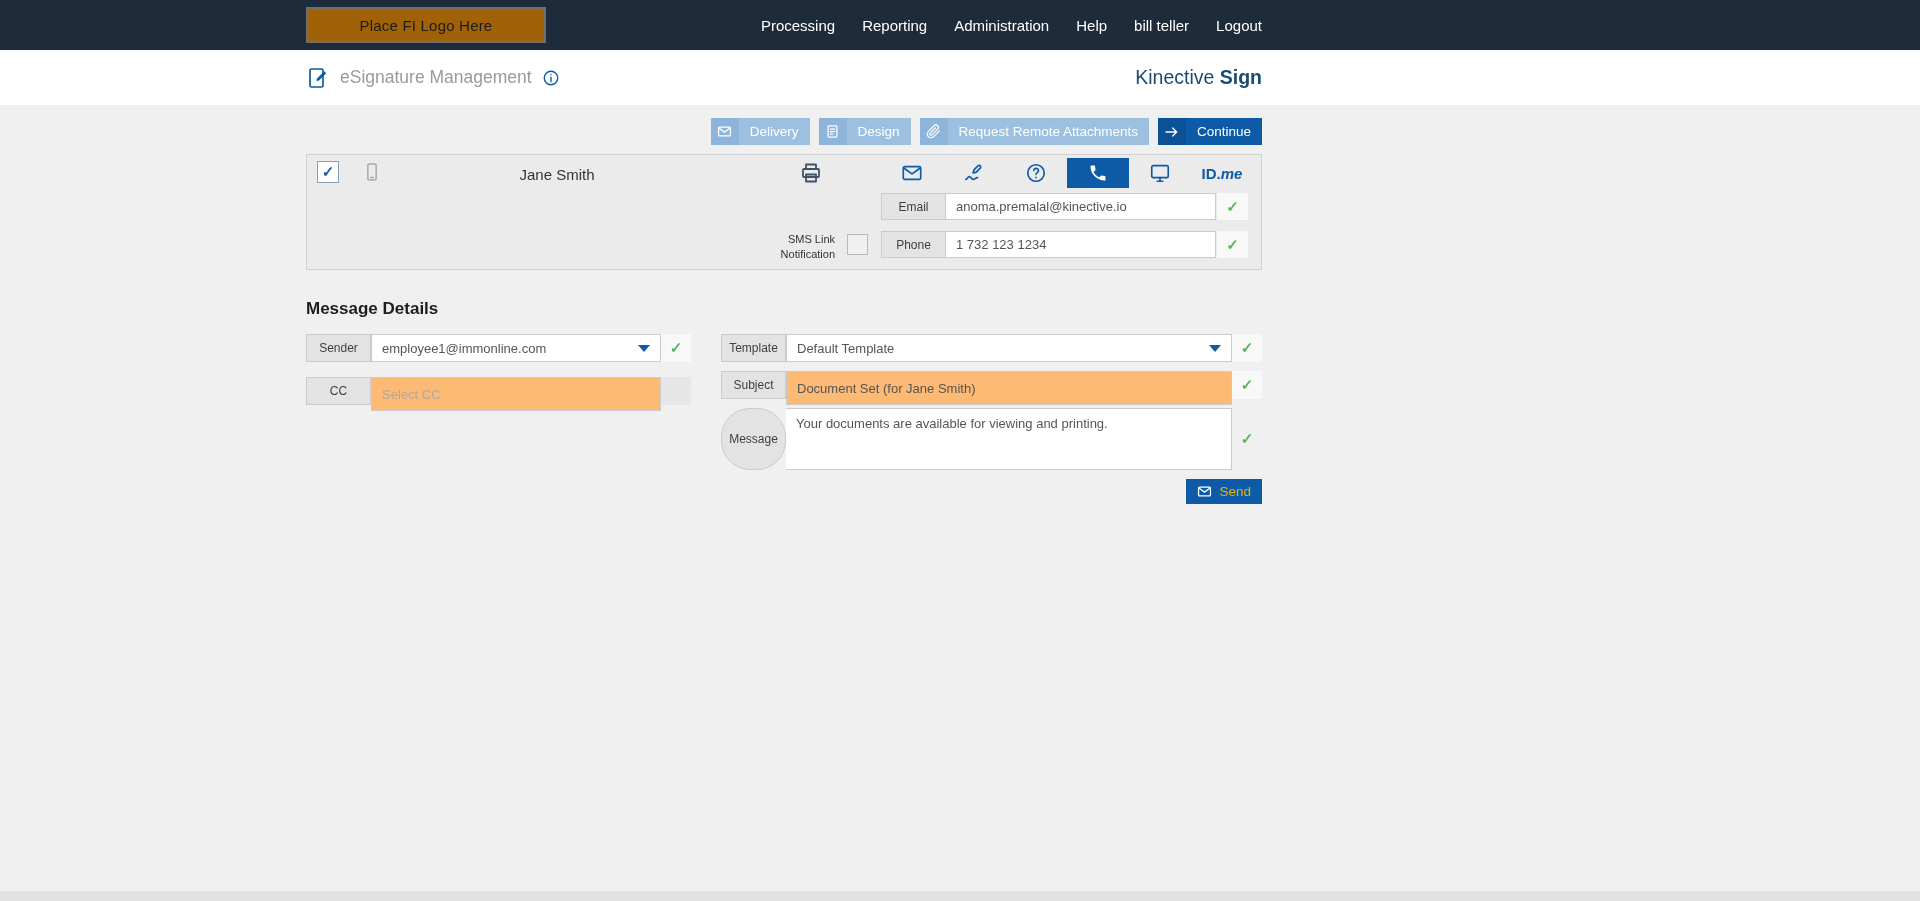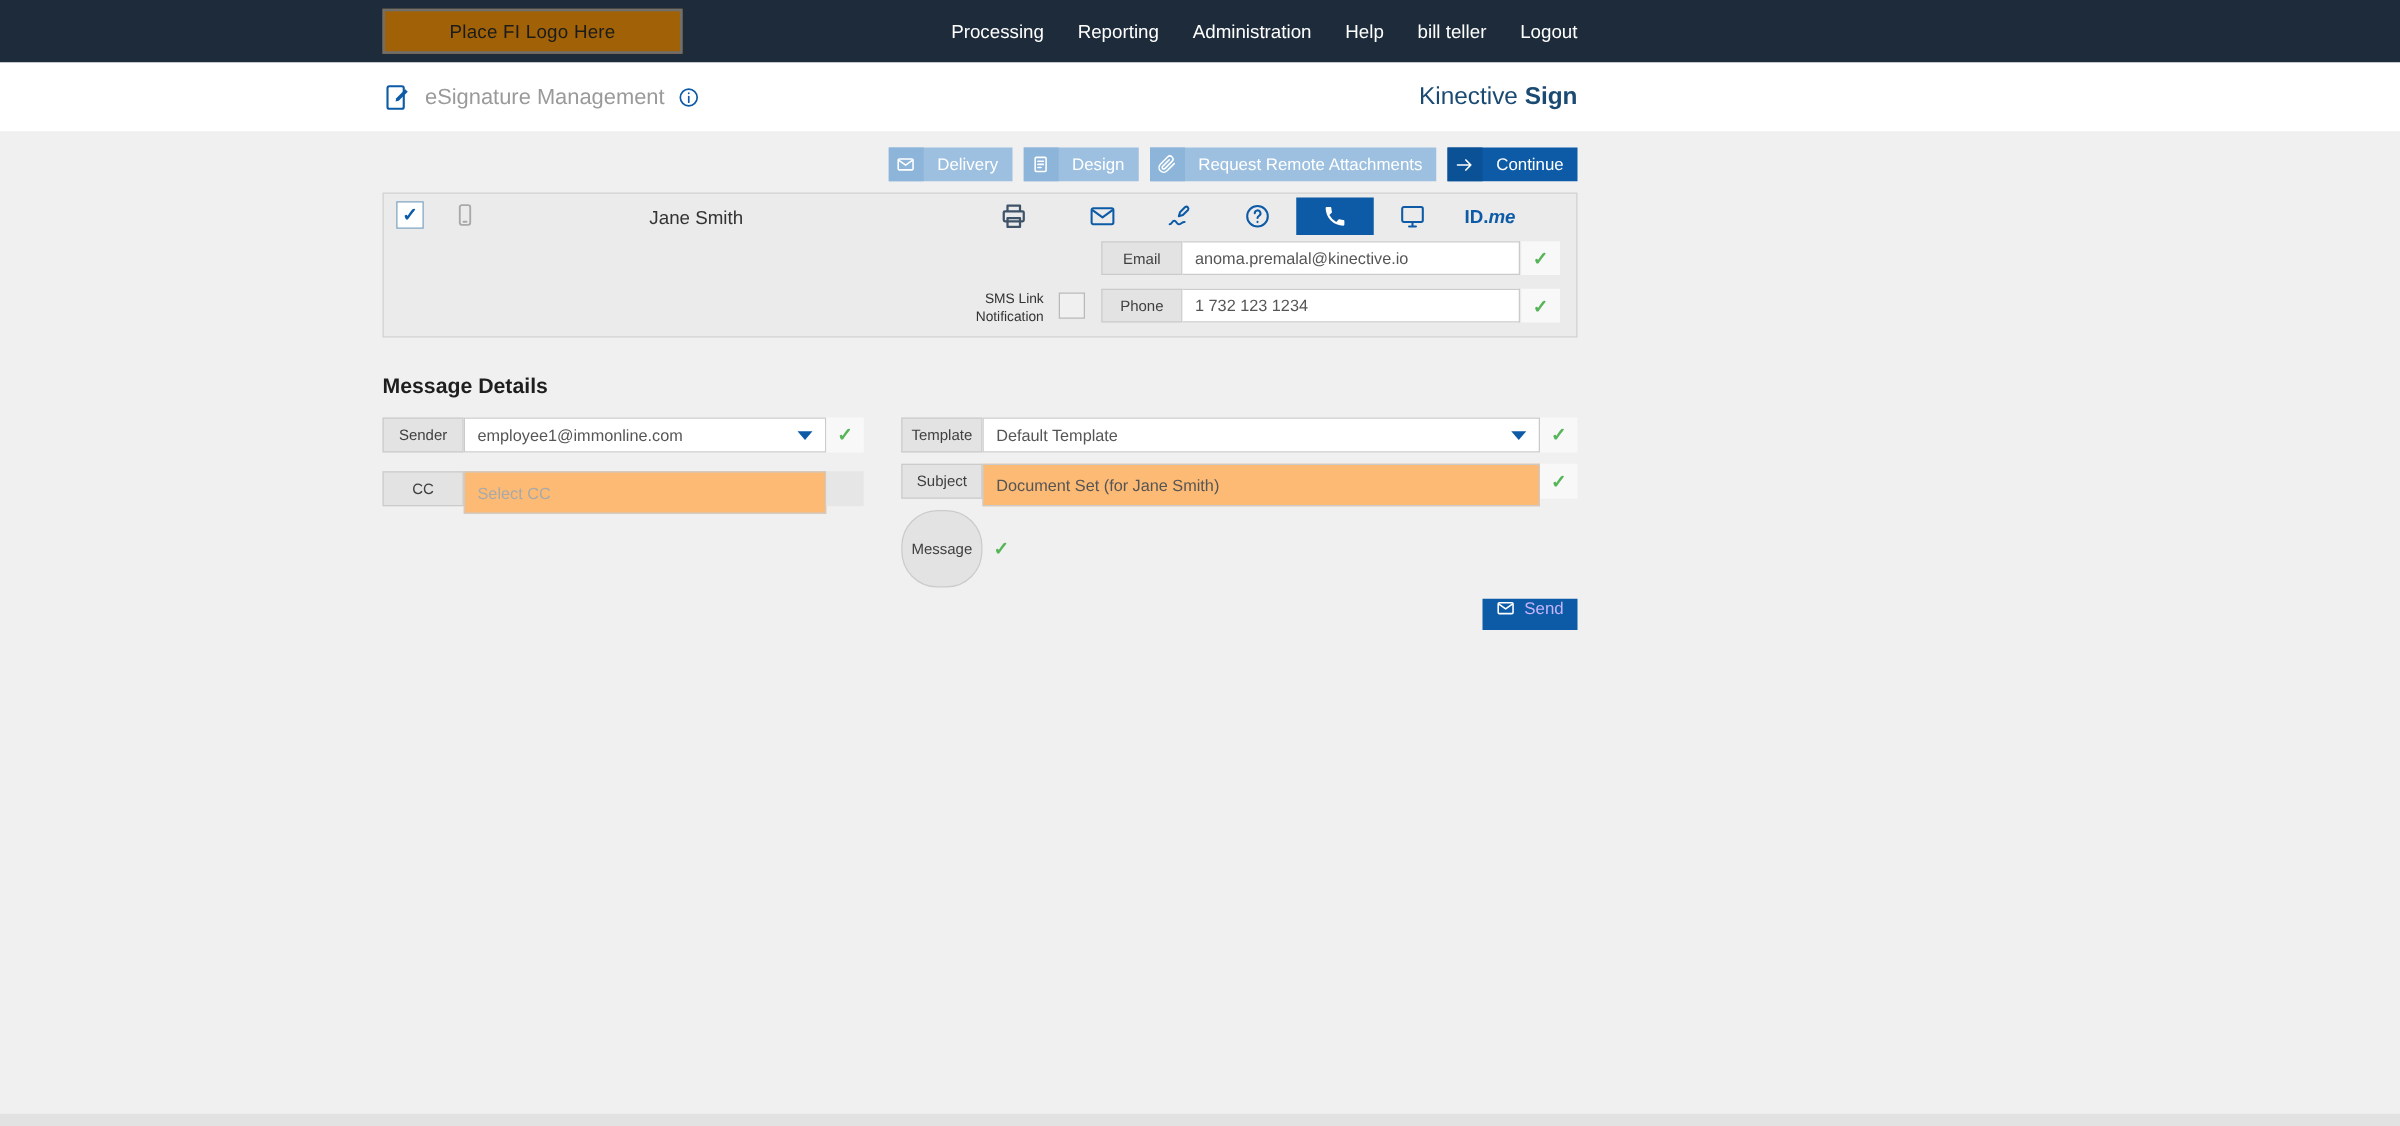--- a/index.html
+++ b/index.html
@@ -47,21 +47,21 @@
   .icon-cell{width:28px;height:100%;display:grid;place-items:center;flex:none;}
   .btn .label{padding:0 11px;white-space:nowrap;}
 
   
   .card{position:relative;margin-top:9px;height:116px;background:#ebebeb;border:1px solid #d2d2d2;}
   .cbx{position:absolute;left:10px;top:6px;width:22px;height:22px;background:#fff;border:1px solid #7da2c1;
     display:grid;place-items:center;color:var(--accent);font-weight:700;font-size:15px;cursor:pointer;}
   .mobile{position:absolute;left:55px;top:7px;color:#a9a9a9;}
   .rname{position:absolute;left:150px;top:11px;width:200px;text-align:center;font-size:15px;color:#333;}
   .printer{position:absolute;left:492px;top:6px;color:#3e5368;cursor:pointer;}
-  .tiles{position:absolute;left:544px;top:3px;display:flex;height:30px;}
+  .tiles{position:absolute;left:574px;top:3px;display:flex;height:30px;}
   .tile{width:62px;display:grid;place-items:center;color:var(--accent);cursor:pointer;}
   .tile.selected{background:var(--accent);color:#fff;}
   .idme{font-size:15px;color:var(--accent);font-weight:700;white-space:nowrap;}
   .idme .it{font-style:italic;}
   .frow{position:absolute;display:flex;height:27px;left:574px;width:367px;}
   .frow.email{top:38px;}
   .frow.phone{top:76px;}
   .mini-label{width:65px;flex:none;background:#e3e3e3;border:1px solid #cbcbcb;display:grid;place-items:center;
     font-size:12px;color:#3f3f3f;}
   .mini-input{flex:1;min-width:0;border:1px solid #cbcbcb;border-left:0;background:#fff;padding:0 10px;
@@ -86,21 +86,21 @@
   .dinput{flex:1;min-width:0;border:1px solid #cbcbcb;background:#fdba74;padding:16px 10px;
     font:13px "Liberation Sans",sans-serif;color:#555;outline:none;}
   .dinput::placeholder{color:#a9a9a9;}
   .drow .chk{width:30px;margin-left:0;}
   .mrow{display:flex;}
   .mini-label.tall{height:62px;border-radius:29px;}
   .dtext{flex:1;min-width:0;height:62px;border:1px solid #cbcbcb;border-left:0;resize:none;padding:7px 10px;
     font:13px "Liberation Sans",sans-serif;color:#555;outline:none;background:#fff;}
   .mrow .chk{width:30px;height:28px;align-self:center;margin-left:0;background:transparent;}
   .send-row{display:flex;justify-content:flex-end;margin-top:9px;}
-  .btn-send{display:inline-flex;gap:7px;background:var(--accent);color:#c4b5fd;height:25px;
+  .btn-send{display:inline-flex;align-items:center;gap:7px;background:var(--accent);color:#eab308;height:25px;
     padding:0 11px;font-size:13.5px;cursor:pointer;}
   .footer-bar{position:absolute;left:0;right:0;bottom:0;height:10px;background:#e2e2e2;}
   svg{display:block;}
 </style>
 </head>
 <body>
 
 <div class="topbar">
   <div class="content topbar-inner">
     <div class="logo-box">Place FI Logo Here</div>
@@ -285,20 +285,21 @@
       </div>
       <div class="drow">
         <span class="mini-label">Subject</span>
         <input class="dinput" type="text" value="Document Set (for Jane Smith)" style="">
         <span class="chk">
             <span>✓</span>
           </span>
       </div>
       <div class="mrow">
         <span class="mini-label tall">Message</span>
+        <textarea class="dtext" style="">Your documents are available for viewing and printing.</textarea>
         <span class="chk mid">
             <span>✓</span>
           </span>
       </div>
       <div class="send-row">
         <div class="btn-send">
           <svg width="15" height="15" viewBox="0 0 24 24" fill="none" stroke="#fff" stroke-width="2" stroke-linejoin="round">
             <rect x="2.5" y="5" width="19" height="14" rx="1.5"></rect>
               <path d="M3 6.5l9 6.5 9-6.5"></path>
           </svg>

